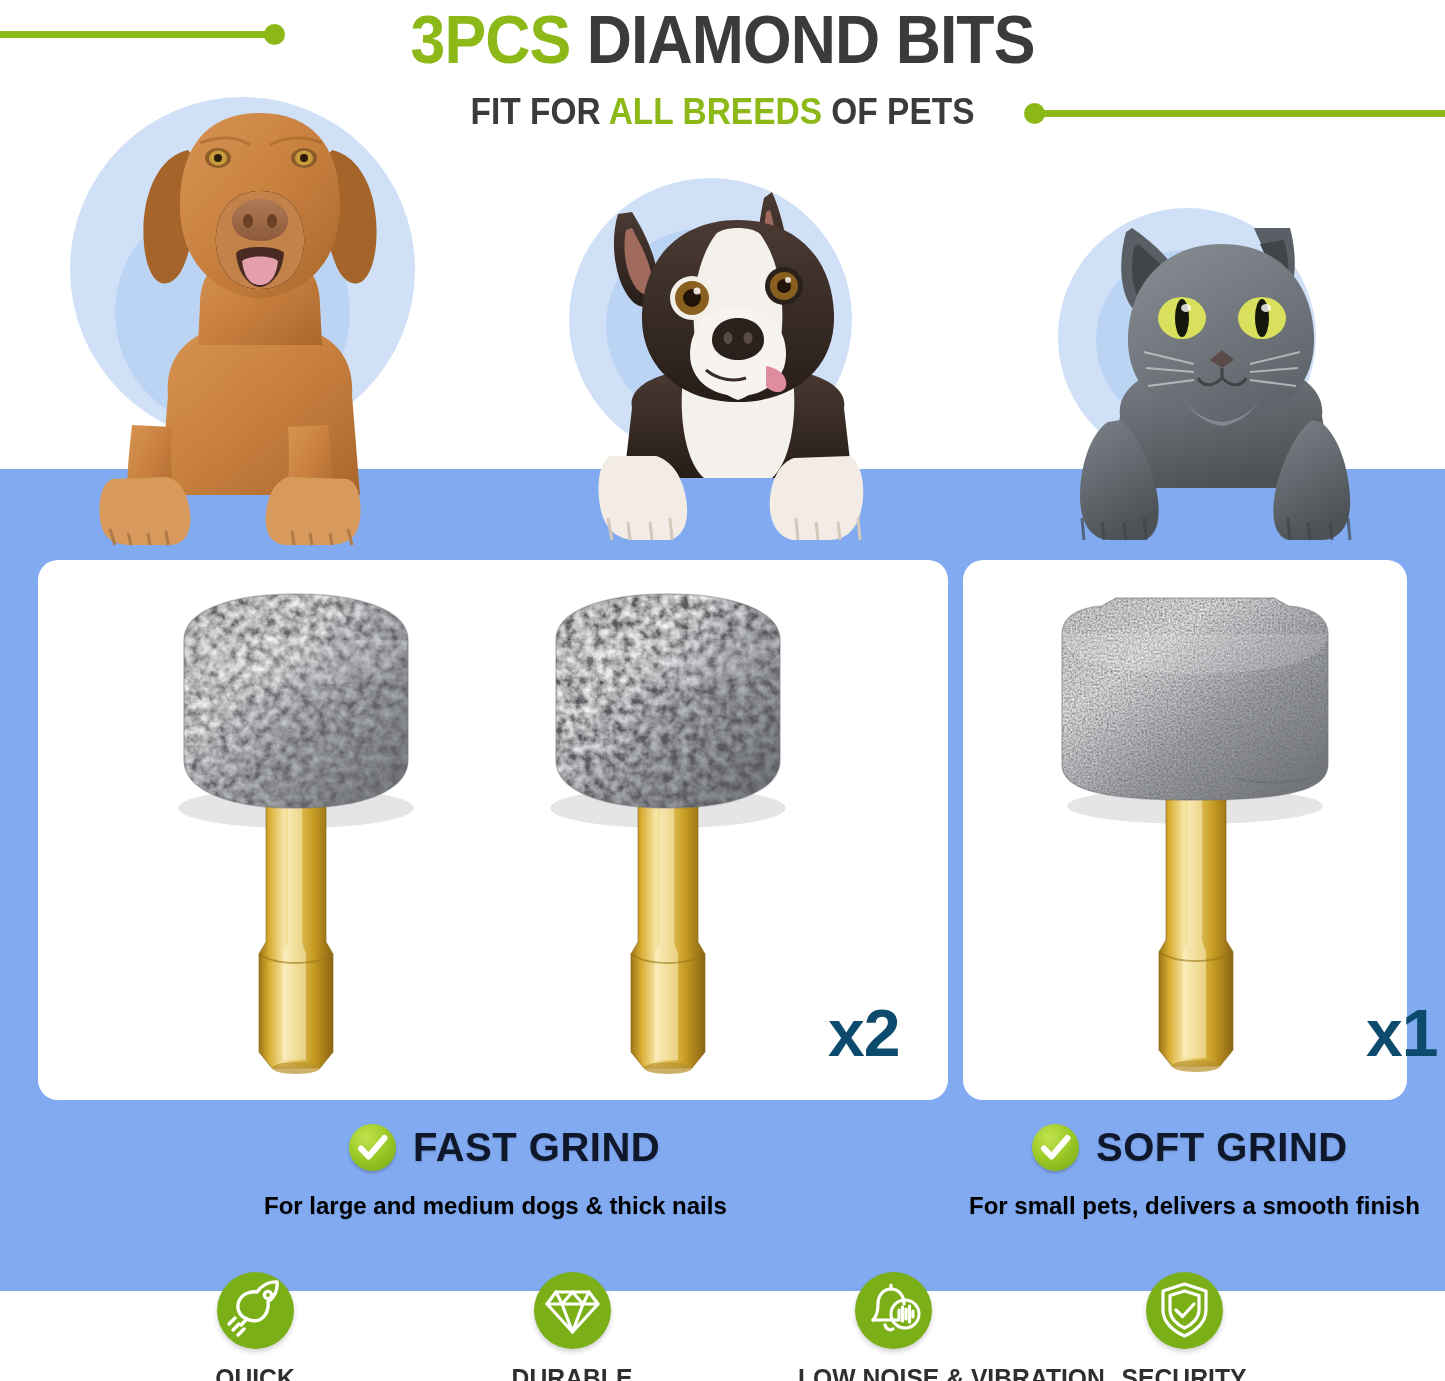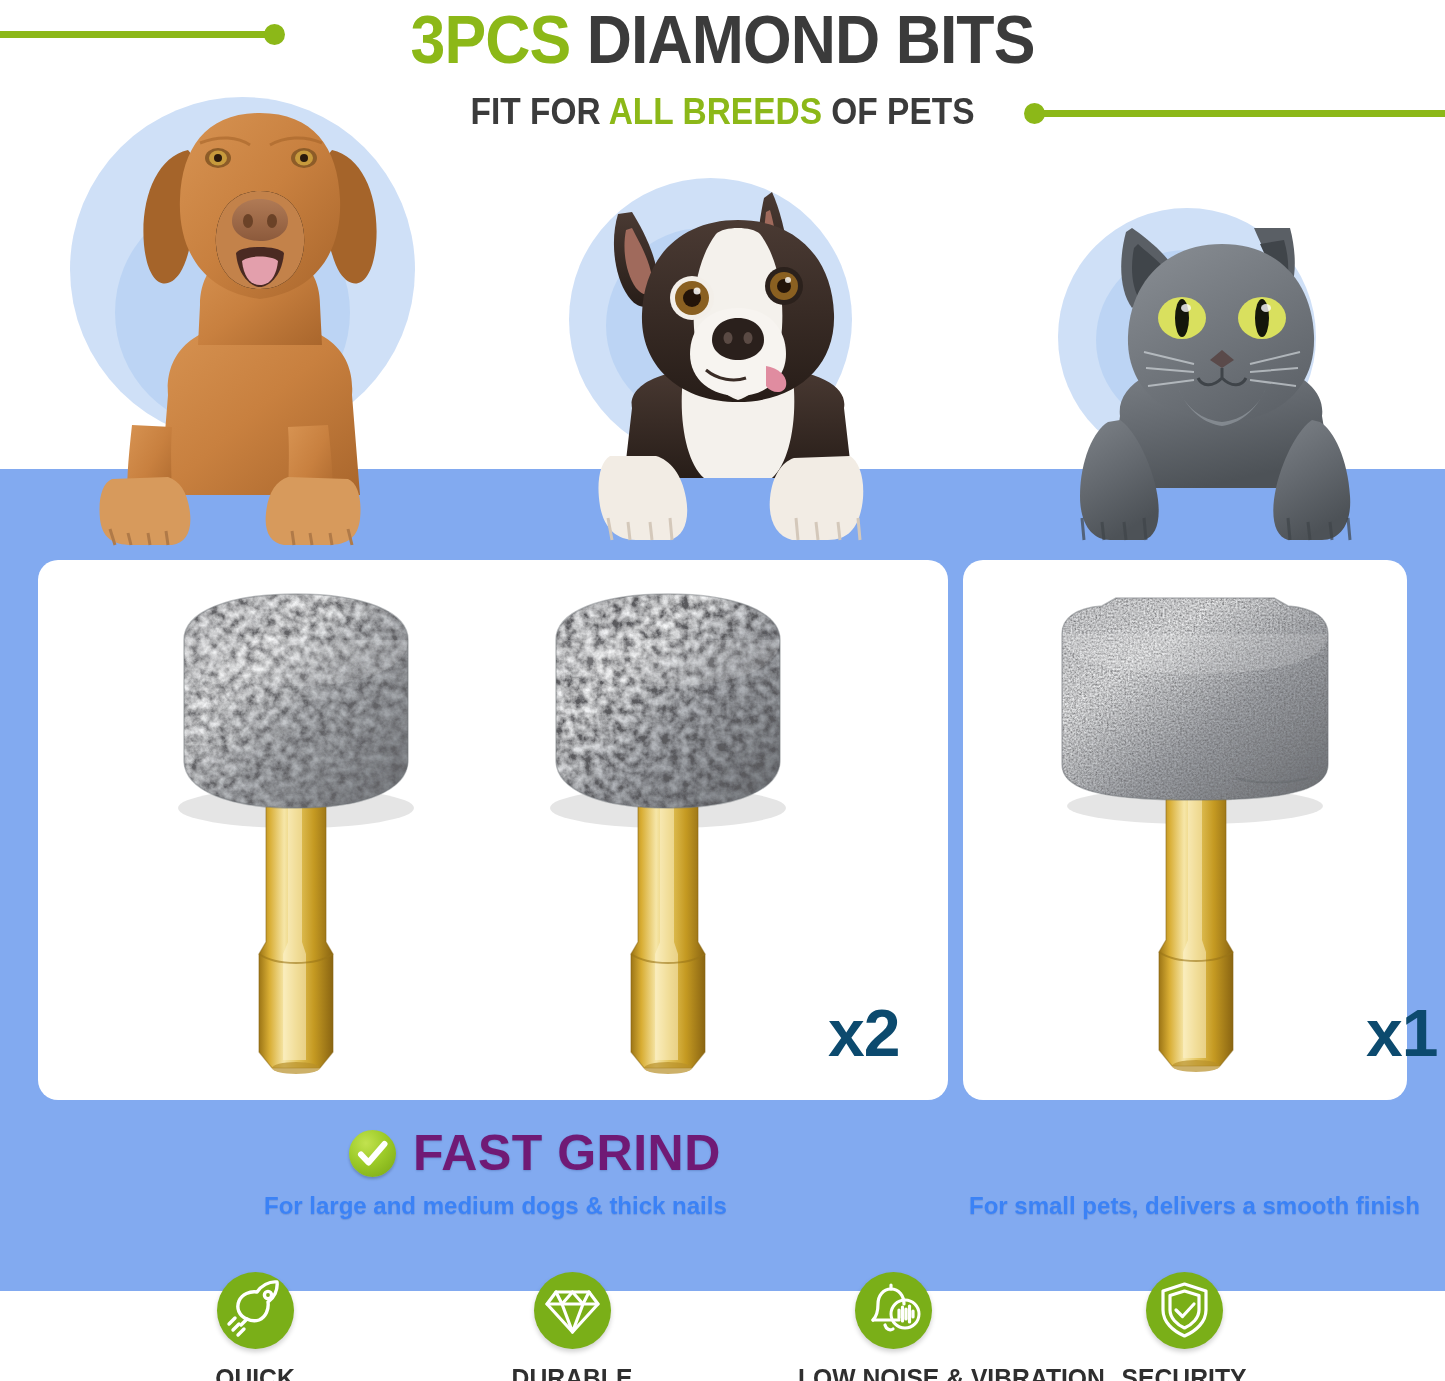--- a/index.html
+++ b/index.html
@@ -96,27 +96,27 @@
   .chk {
     width:47px; height:47px; border-radius:50%;
     background:radial-gradient(circle at 36% 28%, #c2e24f 0%, #9dcb28 45%, #77a514 100%);
     box-shadow:0 2px 3px rgba(0,0,0,0.22);
     position:relative; flex:0 0 auto;
   }
   .chk svg { position:absolute; left:0; top:0; }
   .grind-title {
     margin-left:17px;
     font-family:"Liberation Sans",sans-serif;
-    font-weight:bold; font-size:50px; color:#701a75; letter-spacing:0.5px;
+    font-weight:bold; font-size:40px; color:#0f172a; letter-spacing:0.5px;
     white-space:nowrap;
     text-shadow:0 1px 2px rgba(40,70,130,0.28);
   }
   .grind-sub {
     position:absolute; font-family:"Liberation Sans",sans-serif;
-    font-weight:bold; font-size:24px; color:#3b82f6; white-space:nowrap;
+    font-weight:bold; font-size:24px; color:#000000; white-space:nowrap;
     text-shadow:0 1px 1px rgba(40,70,130,0.2);
   }
   .grind-sub-left  { left:264px;  top:1192px; }
   .grind-sub-right { left:969px;  top:1192px; }
 
   
   .feature { position:absolute; width:200px; text-align:center; }
   .feat-circle {
     width:77px; height:77px; border-radius:50%;
     background:#7aaf18; margin:0 auto;
@@ -439,20 +439,28 @@
   <div class="grind-row grind-left">
     <div class="chk">
       <svg width="47" height="47" viewBox="0 0 47 47">
         <path d="M12 24.5 L19.5 32.5 L35.5 14" stroke="#ffffff" stroke-width="6" fill="none" stroke-linecap="round" stroke-linejoin="round"></path>
       </svg>
     </div>
     <div class="grind-title">FAST GRIND</div>
   </div>
   <div class="grind-sub grind-sub-left">For large and medium dogs  &amp;  thick nails</div>
 
+  <div class="grind-row grind-right">
+    <div class="chk">
+      <svg width="47" height="47" viewBox="0 0 47 47">
+        <path d="M12 24.5 L19.5 32.5 L35.5 14" stroke="#ffffff" stroke-width="6" fill="none" stroke-linecap="round" stroke-linejoin="round"></path>
+      </svg>
+    </div>
+    <div class="grind-title">SOFT GRIND</div>
+  </div>
   <div class="grind-sub grind-sub-right">For small pets, delivers a smooth finish</div>
 
   <div class="feature f1">
     <div class="feat-circle">
       <svg width="77" height="77" viewBox="0 0 77 77">
         <g fill="none" stroke="#ffffff" stroke-width="3.4" stroke-linecap="round" stroke-linejoin="round">
           <path d="M30 47 C22 44 19 36 22 29 C25 22 33 19 40 20 C44 14 52 9 60 10 C61 18 57 26 51 30 C52 37 49 45 42 48 C39 49 34 49 30 47 Z"></path>
           <circle cx="51" cy="23" r="3.6"></circle>
           <path d="M30 47 L24 53"></path>
           <path d="M22 52 L16 58 M27 57 L21 63 M18 46 L12 52"></path>

